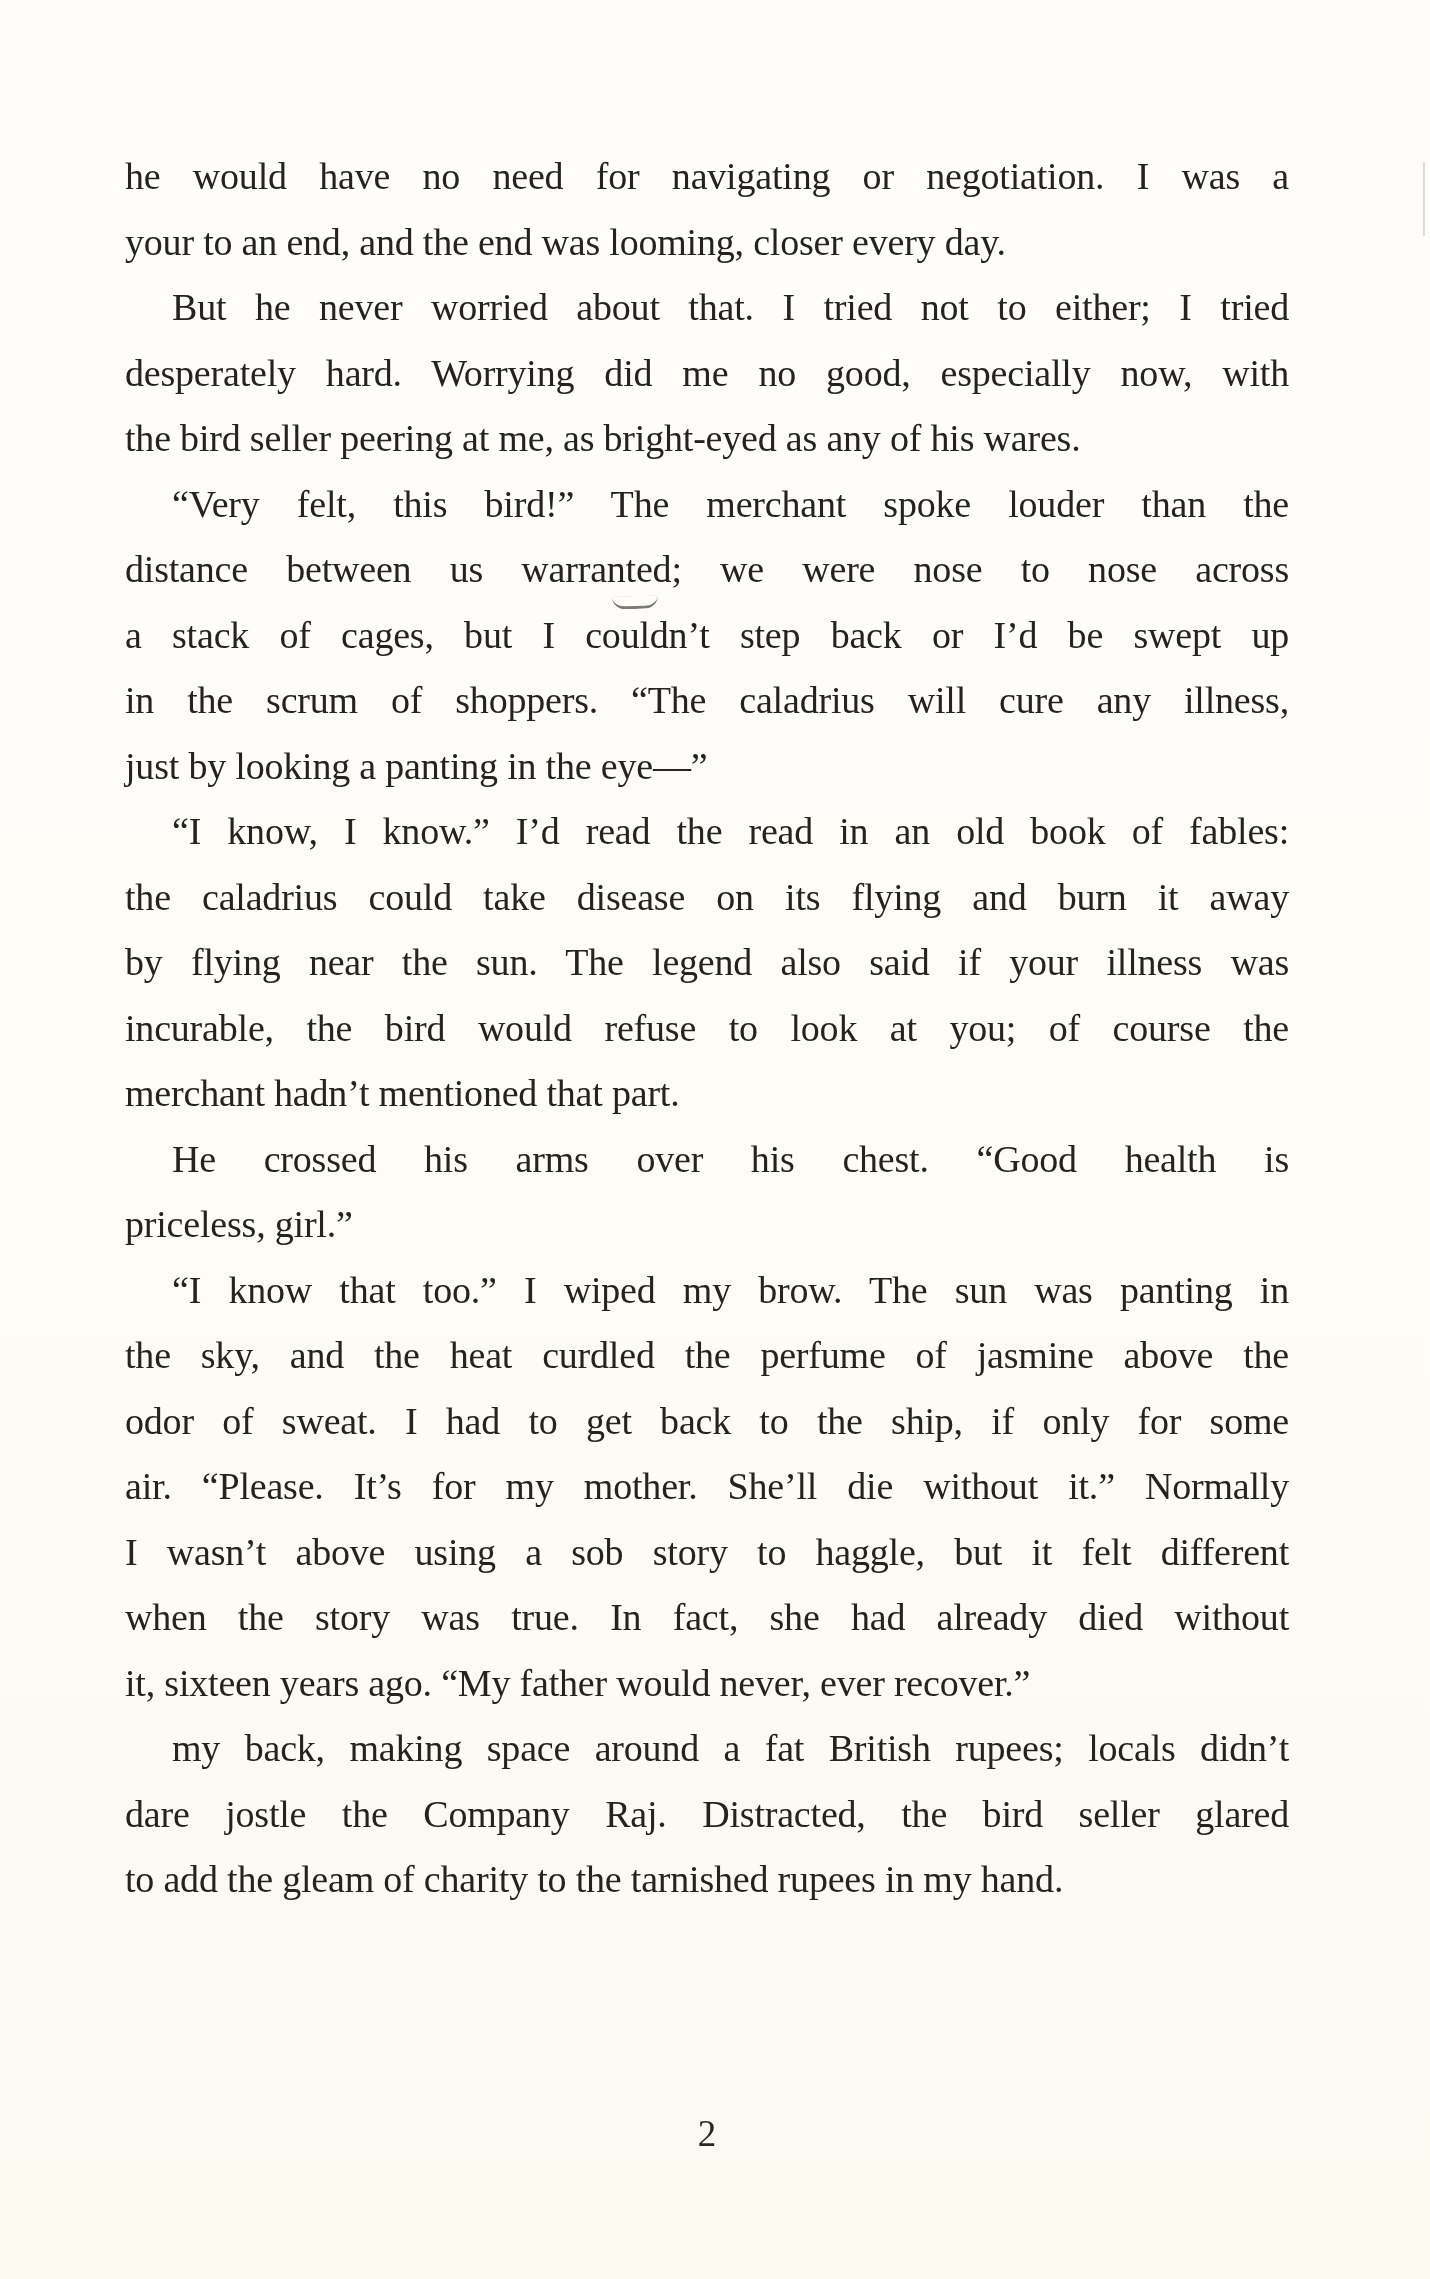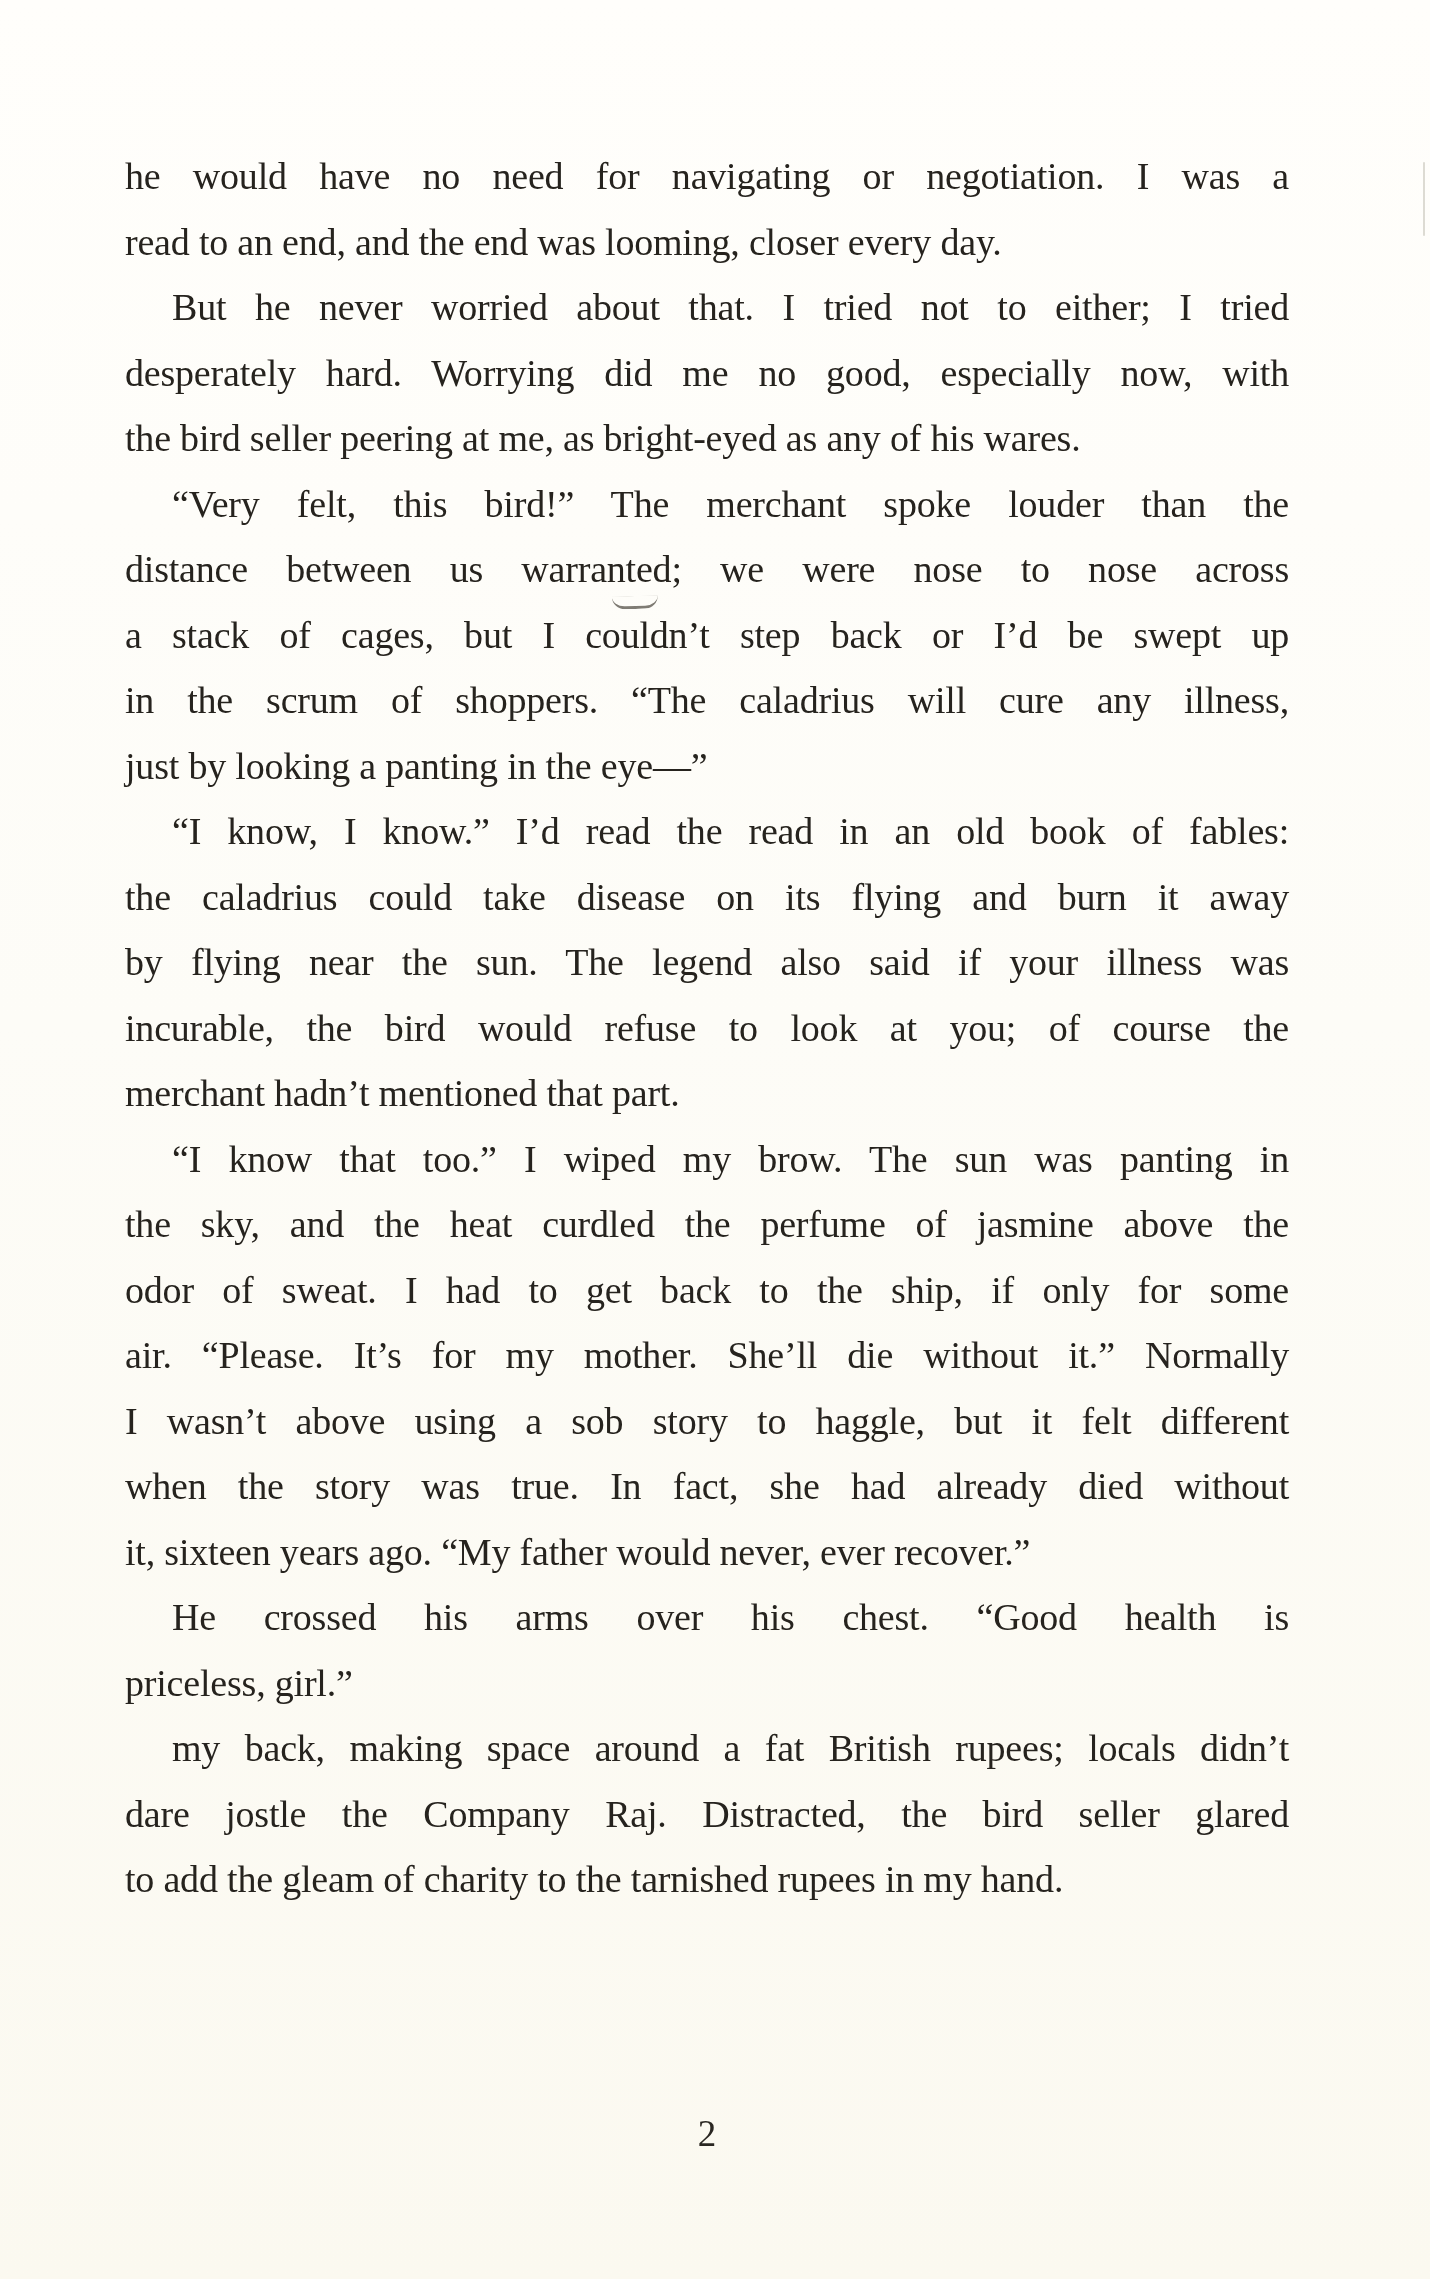--- a/index.html
+++ b/index.html
@@ -76,21 +76,21 @@
     transform: rotate(-2deg);
   }
 </style>
 </head>
 <body>
 
 <div class="page">
   <div class="text-block" id="text-block">
       <div class="paragraph">
         <div class="line">he would have no need for navigating or negotiation. I was a</div>
-        <div class="line last">read to an end, and the end was looming, closer every day.</div>
+        <div class="line last">your to an end, and the end was looming, closer every day.</div>
       </div>
       <div class="paragraph indented">
         <div class="line">But he never worried about that. I tried not to either; I tried</div>
         <div class="line">desperately hard. Worrying did me no good, especially now, with</div>
         <div class="line last">the bird seller peering at me, as bright-eyed as any of his wares.</div>
       </div>
       <div class="paragraph indented">
         <div class="line">“Very felt, this bird!” The merchant spoke louder than the</div>
         <div class="line">distance between us warranted; we were nose to nose across</div>
         <div class="line">a stack of cages, but I couldn’t step back or I’d be swept up</div>
@@ -98,31 +98,31 @@
         <div class="line last">just by looking a panting in the eye—”</div>
       </div>
       <div class="paragraph indented">
         <div class="line">“I know, I know.” I’d read the read in an old book of fables:</div>
         <div class="line">the caladrius could take disease on its flying and burn it away</div>
         <div class="line">by flying near the sun. The legend also said if your illness was</div>
         <div class="line">incurable, the bird would refuse to look at you; of course the</div>
         <div class="line last">merchant hadn’t mentioned that part.</div>
       </div>
       <div class="paragraph indented">
+        <div class="line">He crossed his arms over his chest. “Good health is</div>
+        <div class="line last">priceless, girl.”</div>
+      </div>
+      <div class="paragraph indented">
         <div class="line">“I know that too.” I wiped my brow. The sun was panting in</div>
         <div class="line">the sky, and the heat curdled the perfume of jasmine above the</div>
         <div class="line">odor of sweat. I had to get back to the ship, if only for some</div>
         <div class="line">air. “Please. It’s for my mother. She’ll die without it.” Normally</div>
         <div class="line">I wasn’t above using a sob story to haggle, but it felt different</div>
         <div class="line">when the story was true. In fact, she had already died without</div>
         <div class="line last">it, sixteen years ago. “My father would never, ever recover.”</div>
-      </div>
-      <div class="paragraph indented">
-        <div class="line">He crossed his arms over his chest. “Good health is</div>
-        <div class="line last">priceless, girl.”</div>
       </div>
       <div class="paragraph indented">
         <div class="line">my back, making space around a fat British rupees; locals didn’t</div>
         <div class="line">dare jostle the Company Raj. Distracted, the bird seller glared</div>
         <div class="line last">to add the gleam of charity to the tarnished rupees in my hand.</div>
       </div>
     </div>
   <div class="page-number">2</div>
   <div class="scan-vline"></div>
   <div class="scan-underline"></div>

